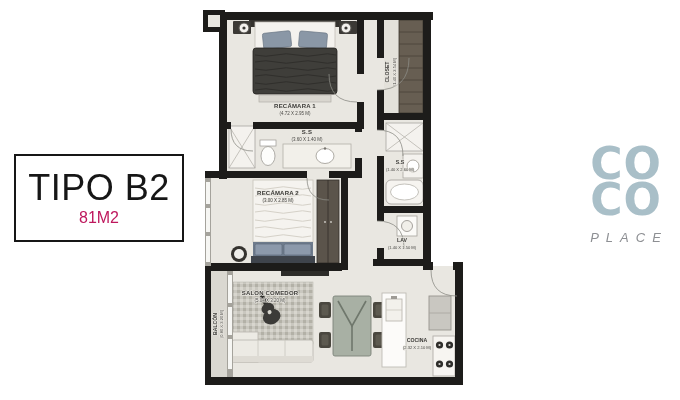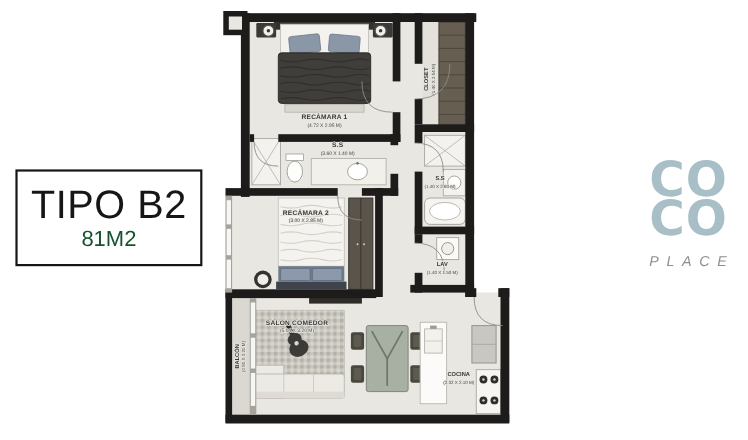--- a/index.html
+++ b/index.html
@@ -2,21 +2,21 @@
 <html><head>
 <meta charset="utf-8">
 <style>
   html,body{margin:0;padding:0;background:#ffffff;}
   .stage{position:relative;width:680px;height:400px;background:#ffffff;overflow:hidden;
          font-family:"Liberation Sans",sans-serif;}
   .info-box{position:absolute;left:14px;top:154px;width:166px;height:84px;
             border:2px solid #161616;background:#fff;display:flex;flex-direction:column;
             align-items:center;justify-content:center;}
   .type-label{font-size:36px;color:#161616;letter-spacing:0.5px;line-height:38px;}
-  .area-label{font-size:20px;color:#14532d;margin-top:2px;}
+  .area-label{font-size:16px;color:#be185d;margin-top:2px;}
   .plan-svg{position:absolute;left:195px;top:8px;width:270px;height:388px;}
   .logo{position:absolute;left:567px;top:146px;width:118px;text-align:center;}
   .logo-co{font-family:"DejaVu Sans",sans-serif;font-weight:700;font-size:44px;
            line-height:36px;color:#a9bfc8;letter-spacing:1px;}
   .logo-place{margin-top:12px;margin-left:6px;font-size:13px;letter-spacing:7px;color:#8d8f93;font-style:italic;}
   svg text{font-family:"Liberation Sans",sans-serif;}
   .room-name{font-size:6px;font-weight:bold;fill:#3a3936;letter-spacing:.2px;
              paint-order:stroke;stroke:#e9e7e1;stroke-width:1.4px;}
   .room-dims{font-size:4.5px;fill:#4a4946;paint-order:stroke;stroke:#e9e7e1;stroke-width:1.2px;}
   .room-name-sm{font-size:5.2px;font-weight:bold;fill:#3a3936;

